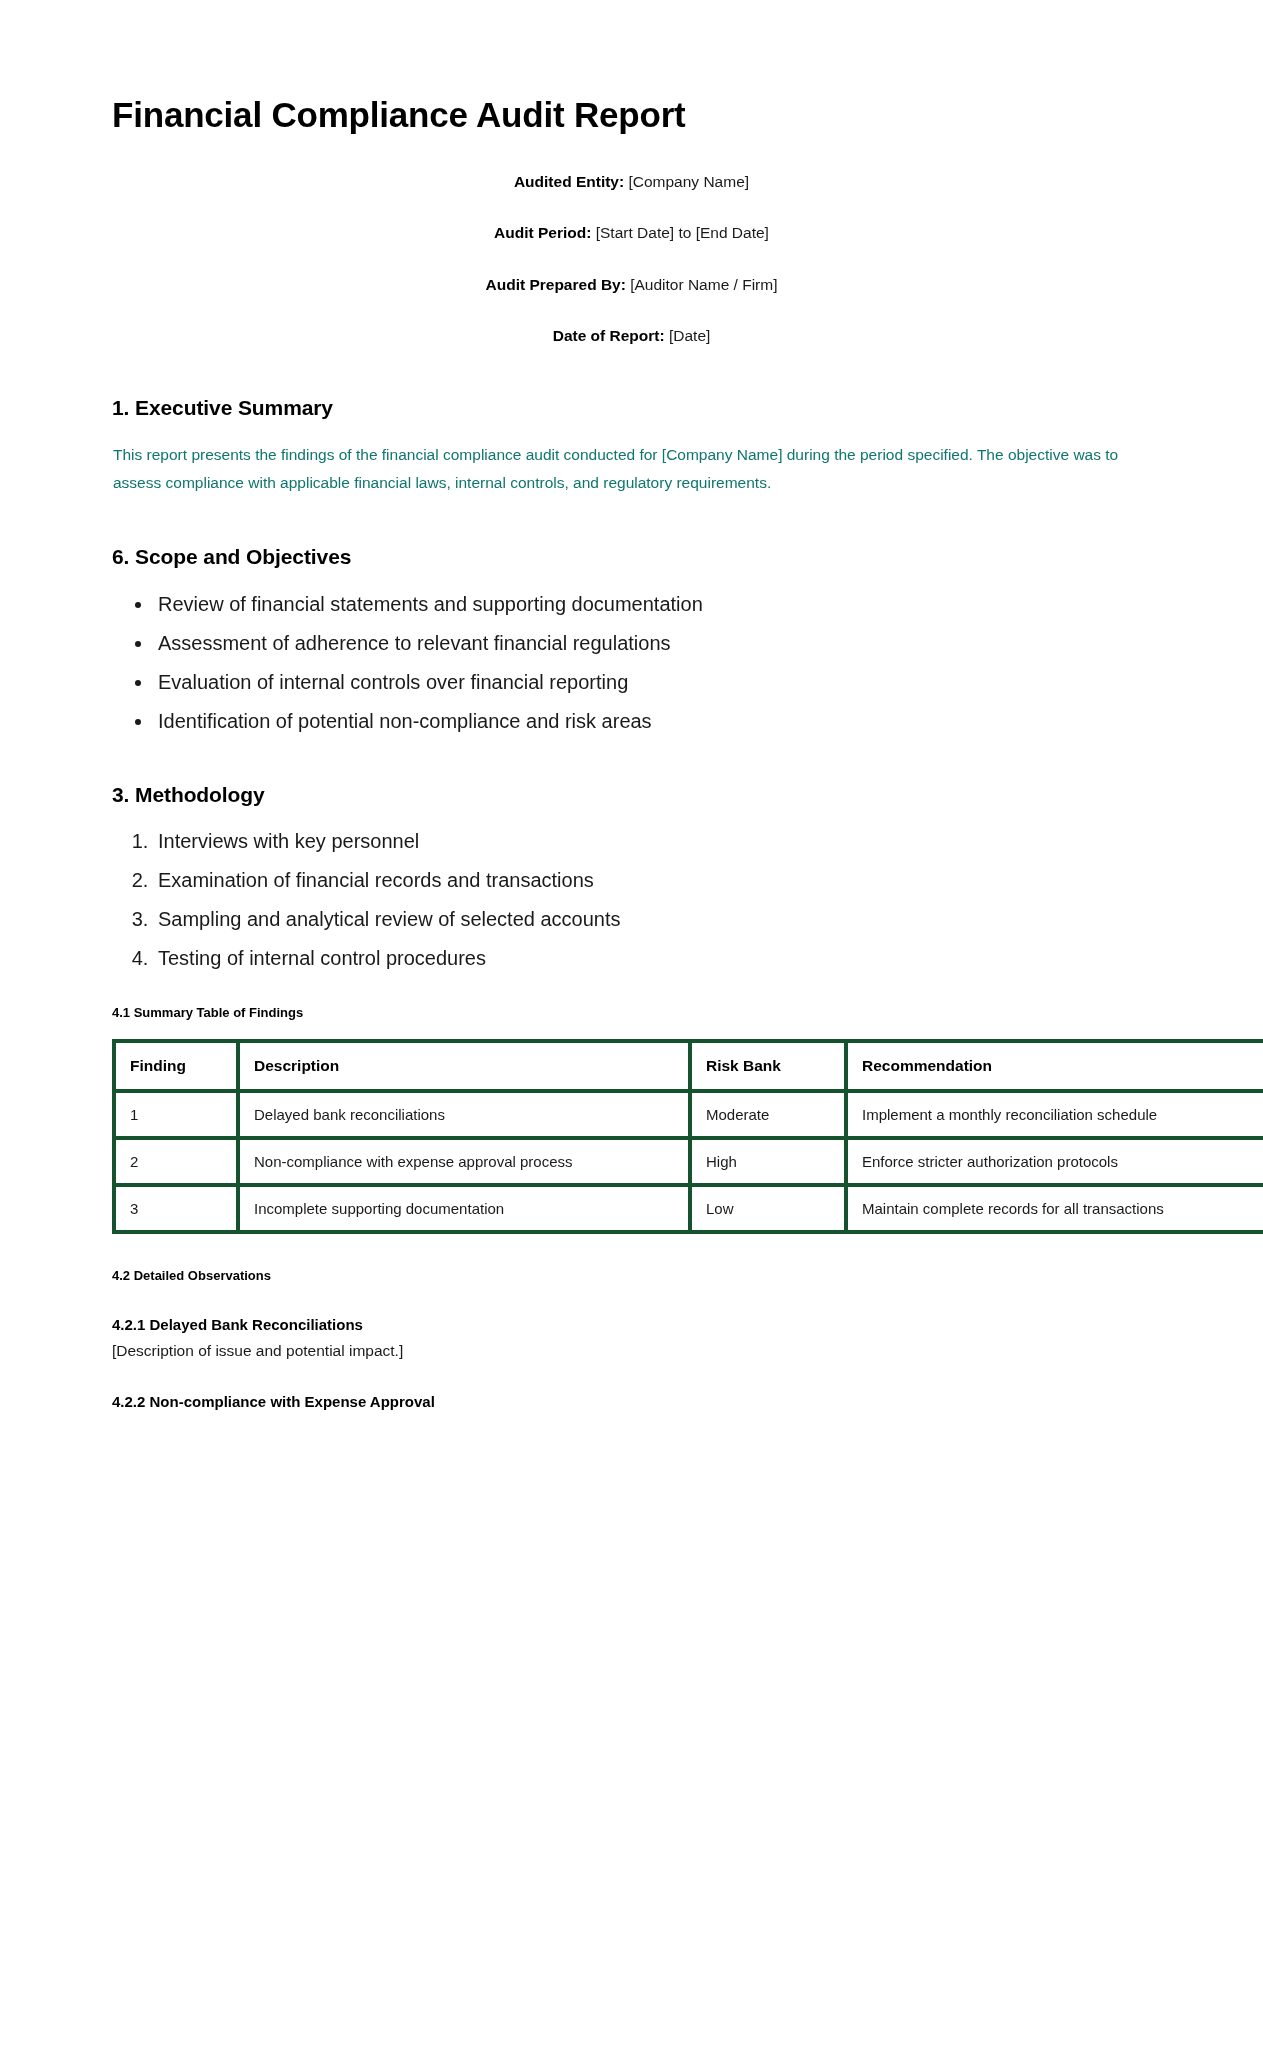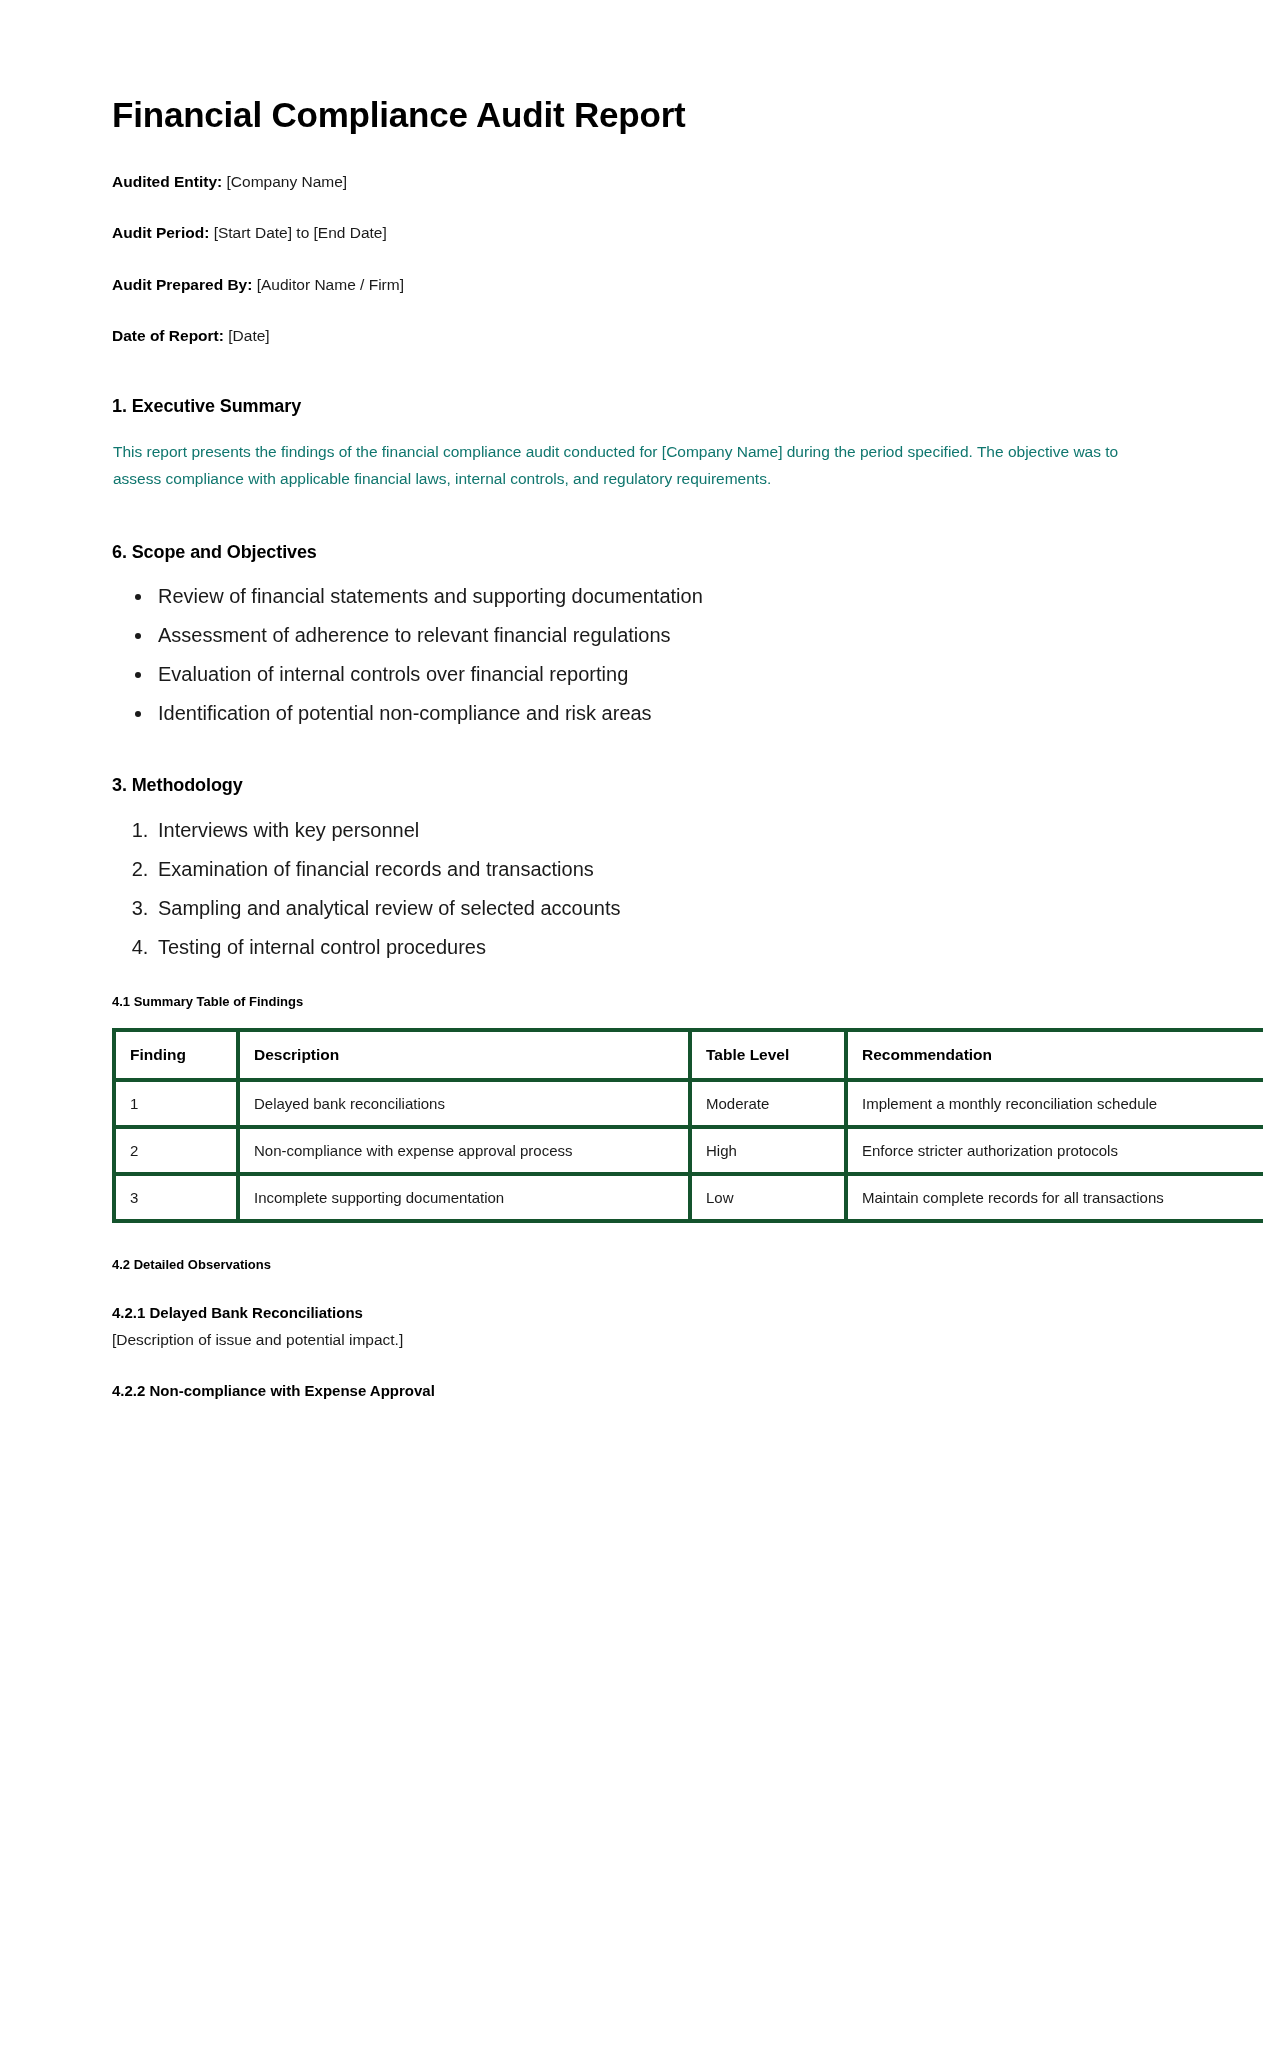--- a/index.html
+++ b/index.html
@@ -28,28 +28,29 @@
     letter-spacing: -0.2px;
     color: #000000;
     margin: 0 0 34px 0;
     line-height: 1.2;
   }
   .meta-line {
     font-size: 15.5px;
     line-height: 1.5;
     margin: 0 0 28px 0;
     color: #1a1a1a;
+    text-align: center;
   }
   .meta-line .lbl {
     font-weight: bold;
     color: #000000;
   }
   .h2 {
     font-family: "Liberation Sans Narrow", "Liberation Sans", sans-serif;
-    font-size: 18px;
+    font-size: 21px;
     font-weight: bold;
     color: #000000;
     margin: 48px 0 20px 0;
     line-height: 1.25;
     letter-spacing: -0.1px;
   }
   .h3 {
     font-family: "Liberation Sans Narrow", "Liberation Sans", sans-serif;
     font-size: 13px;
     font-weight: bold;
@@ -171,21 +172,21 @@
 
 
   <h3 class="h3">4.1 Summary Table of Findings</h3>
 
   <div class="tbl-wrap">
     <table class="findings">
       <thead>
         <tr>
           <th>Finding</th>
           <th>Description</th>
-          <th>Table Level</th>
+          <th>Risk Bank</th>
           <th>Recommendation</th>
         </tr>
       </thead>
       <tbody>
         <tr>
           <td>1</td>
           <td>Delayed bank reconciliations</td>
           <td>Moderate</td>
           <td>Implement a monthly reconciliation schedule</td>
         </tr>

